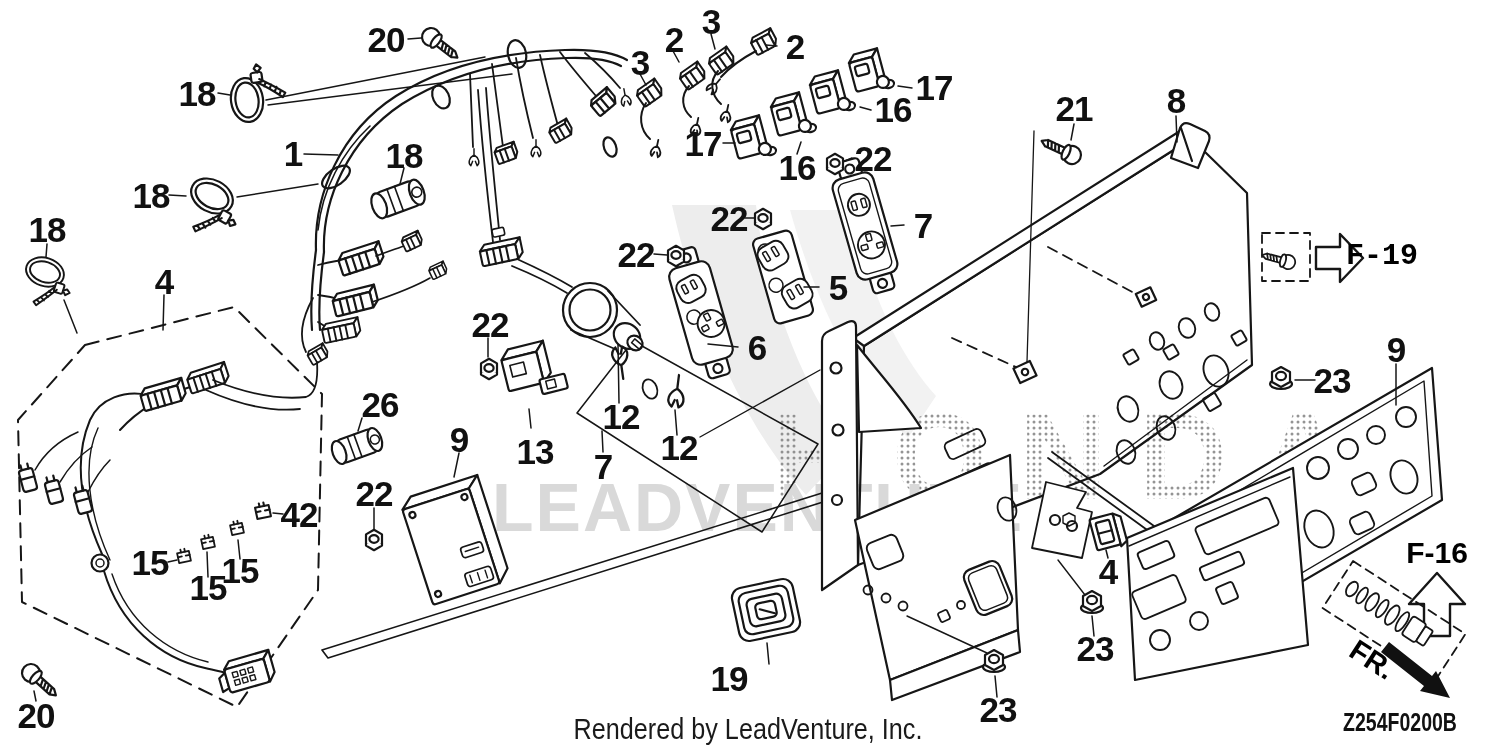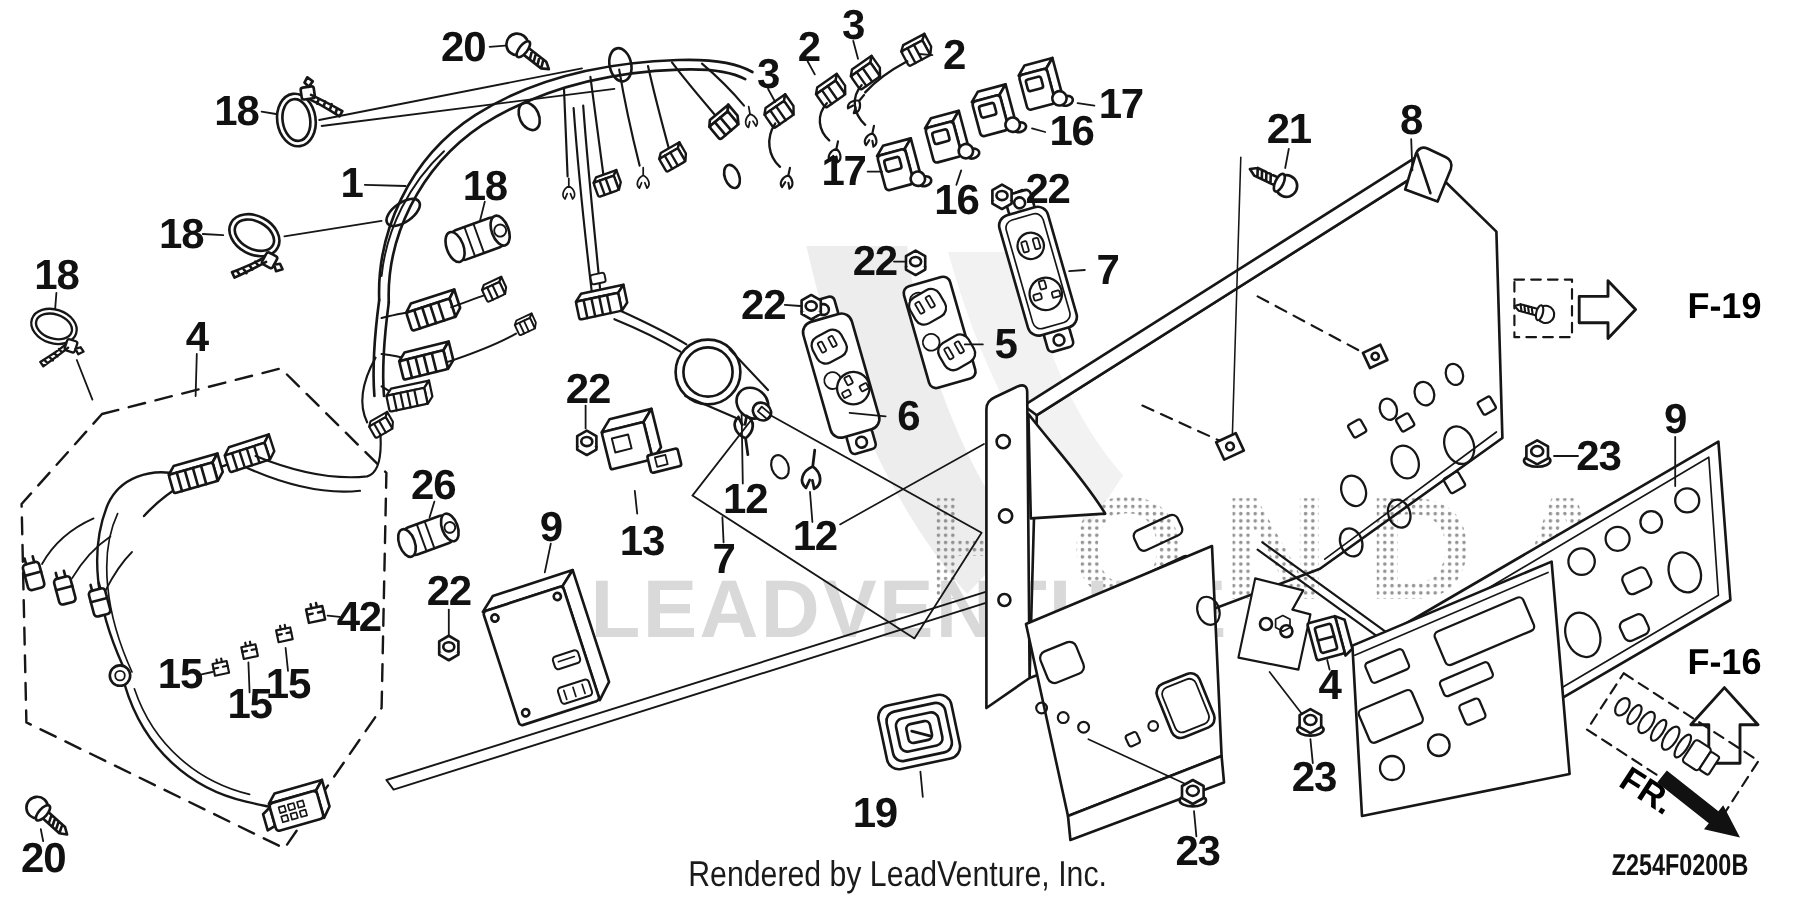--- a/index.html
+++ b/index.html
@@ -499,37 +499,37 @@
       <div class="callout" style="left: 923px; top: 225px;">7</div>
       <div class="callout" style="left: 729px; top: 218px;">22</div>
       <div class="callout" style="left: 838px; top: 287px;">5</div>
       <div class="callout" style="left: 636px; top: 254px;">22</div>
       <div class="callout" style="left: 757px; top: 347px;">6</div>
       <div class="callout" style="left: 490px; top: 324px;">22</div>
       <div class="callout" style="left: 535px; top: 441px; margin-top: 10px;">13</div>
       <div class="callout" style="left: 621px; top: 416px;">12</div>
       <div class="callout" style="left: 603px; top: 466px;">7</div>
       <div class="callout" style="left: 679px; top: 447px;">12</div>
-      <div class="callout" style="left: 361px; top: 404px;">26</div>
+      <div class="callout" style="left: 380px; top: 404px;">26</div>
       <div class="callout" style="left: 459px; top: 439px;">9</div>
       <div class="callout" style="left: 1396px; top: 349px;">9</div>
       <div class="callout" style="left: 1332px; top: 380px;">23</div>
       <div class="callout" style="left: 374px; top: 493px;">22</div>
       <div class="callout" style="left: 299px; top: 514px;">42</div>
       <div class="callout" style="left: 150px; top: 562px;">15</div>
       <div class="callout" style="left: 208px; top: 587px;">15</div>
       <div class="callout" style="left: 240px; top: 570px;">15</div>
       <div class="callout" style="left: 1108px; top: 571px;">4</div>
       <div class="callout" style="left: 1095px; top: 648px;">23</div>
       <div class="callout" style="left: 998px; top: 709px;">23</div>
       <div class="callout" style="left: 729px; top: 678px;">19</div>
       <div class="callout" style="left: 36px; top: 715px;">20</div>
     </div>
 
-<div class="ref" id="ref-f19" style="left:1437px;top:256px;">F-19</div>
+<div class="ref" id="ref-f19" style="left:1382px;top:256px;font-family:Liberation Mono, monospace;">F-19</div>
 <div class="ref" id="ref-f16" style="left:1437px;top:553px;text-align:center;">F-16</div>
 <div class="ref" id="ref-fr" style="left:1372px;top:660px;">FR.</div>
 
 <div id="part-code" style="left:1400px;top:722px;">Z254F0200B</div>
 
 <div id="footer-credit" style="left:748px;top:729px;">Rendered by LeadVenture, Inc.</div>
 
 </div>
 
 </body></html>

